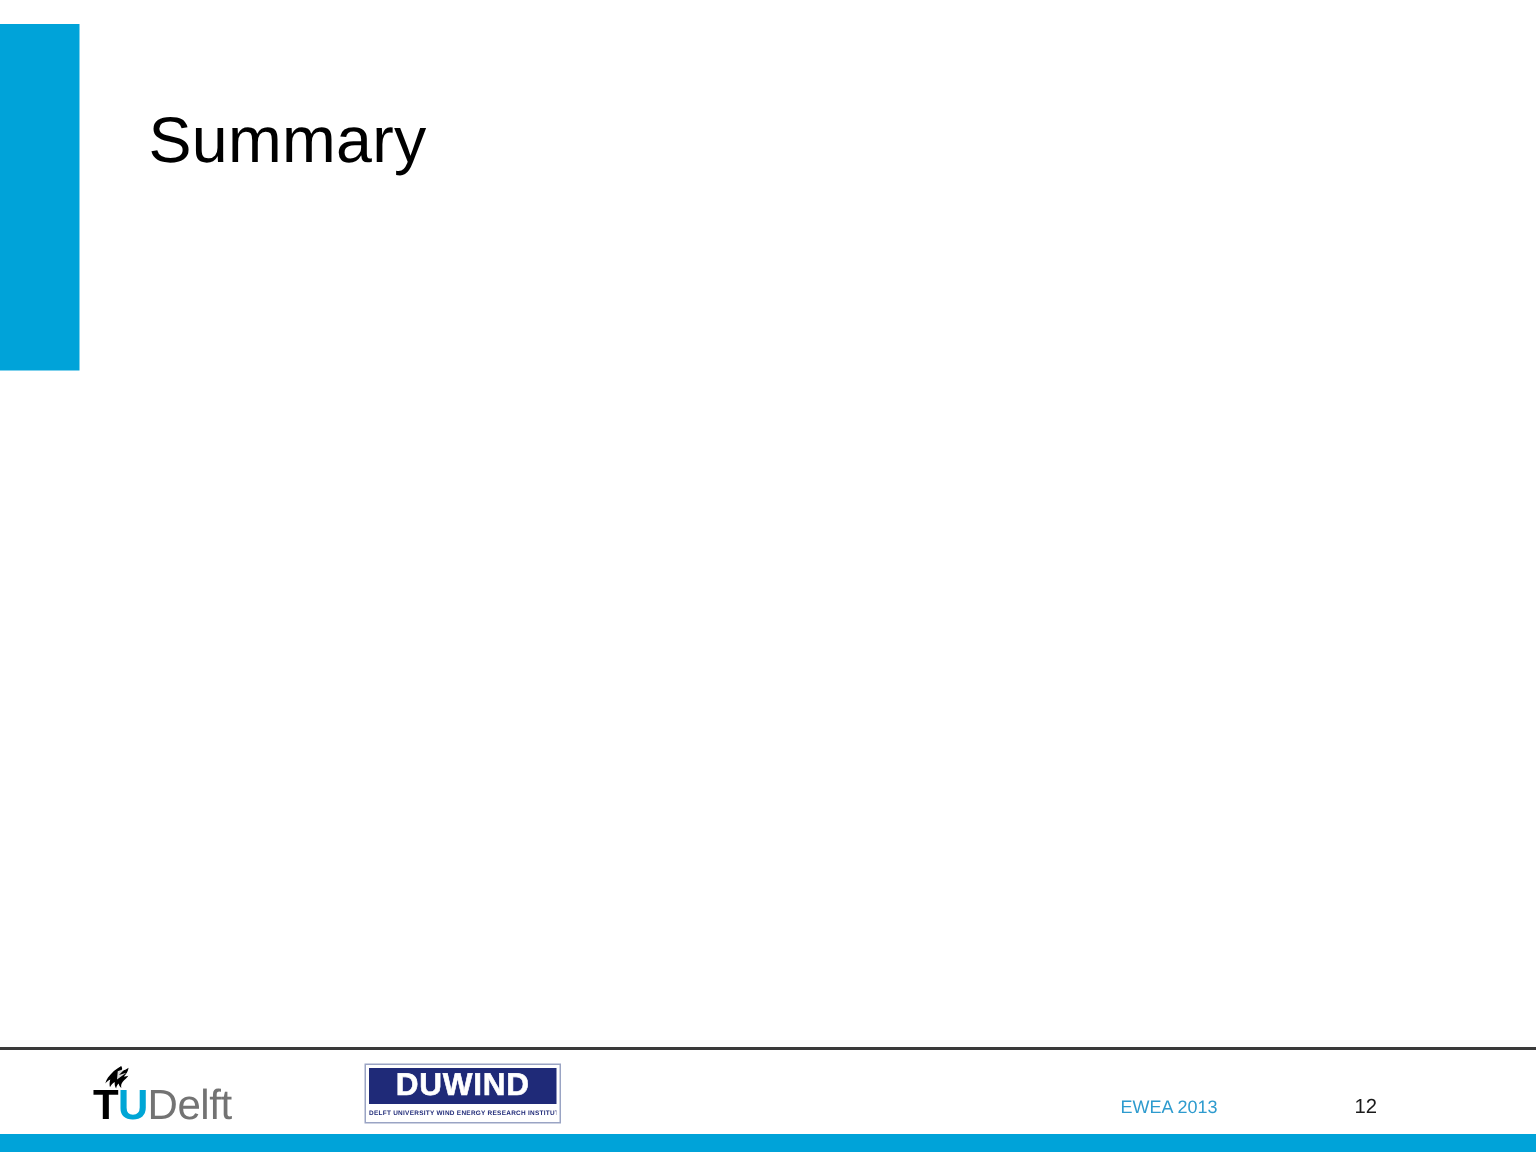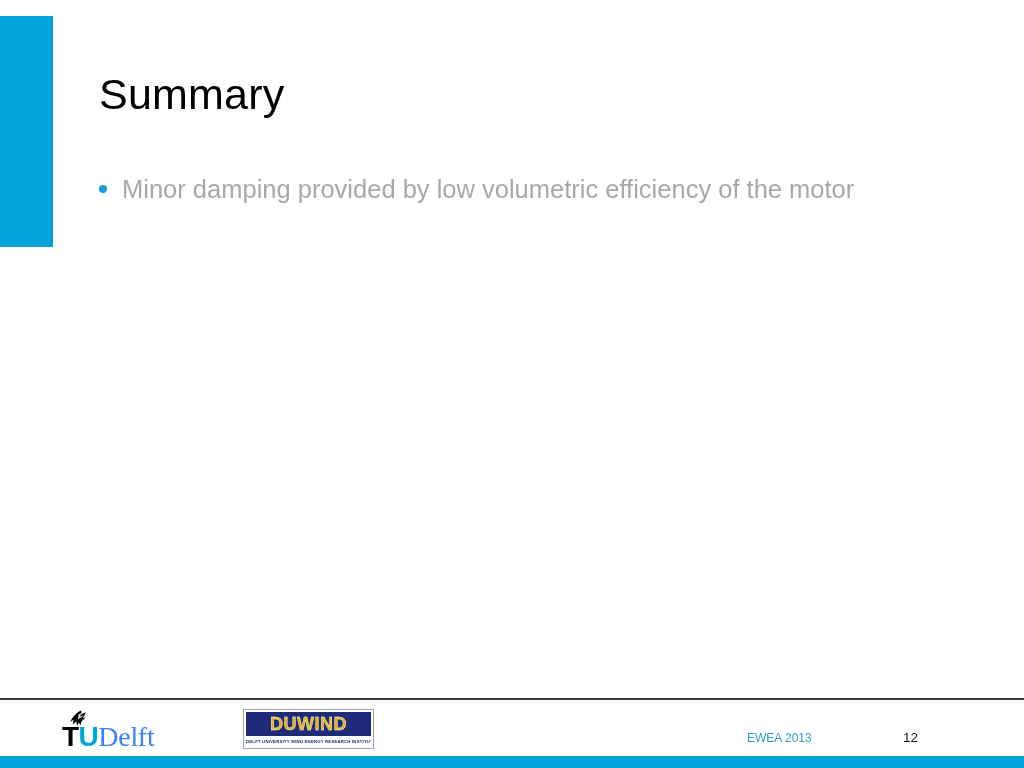--- a/index.html
+++ b/index.html
@@ -110,24 +110,23 @@
     top: 13px;
     font-size: 28px;
     line-height: 28px;
     font-weight: 700;
     letter-spacing: -0.5px;
     white-space: nowrap;
   }
   .tud-t { color: #000000; }
   .tud-u { color: #00A6D6; }
   .tud-delft {
-    color: #3b82f6;
+    color: #737373;
     font-weight: 400;
     letter-spacing: -0.3px;
-    font-family: Liberation Serif, serif;
   }
 
   
   #duwind-logo {
     position: absolute;
     left: 243px;
     top: 693px;
     width: 131px;
     height: 40px;
     border: 1px solid #9aa4c4;
@@ -139,22 +138,22 @@
     left: 2px;
     top: 2px;
     right: 2px;
     height: 24px;
     background: #1F2A78;
     display: flex;
     align-items: center;
     justify-content: center;
   }
   #duwind-name {
-    color: #eab308;
-    font-size: 18px;
+    color: #ffffff;
+    font-size: 21px;
     line-height: 22px;
     font-weight: 700;
     letter-spacing: 0.5px;
     font-family: "Liberation Sans", sans-serif;
     -webkit-text-stroke: 0.4px #ffffff;
   }
   #duwind-sub {
     position: absolute;
     left: 2px;
     top: 27px;
@@ -214,24 +213,20 @@
 
   <div id="accent-bar"></div>
 
   <div id="slide-title">Summary</div>
 
   <div id="bullet-list">
 
 
 
 
-    <div class="bullet-item">
-      <span class="bullet-marker"></span>
-      <span class="bullet-text">Minor damping provided by low volumetric efficiency of the motor</span>
-    </div>
 
 
   </div>
 
   <div id="footer-rule"></div>
 
   <div id="tudelft-logo">
     <svg id="tudelft-flame" viewBox="0 0 22 19" xmlns="http://www.w3.org/2000/svg">
       <path d="M13.8 0.6 C10.2 2.6 7.4 5.0 5.0 8.4 C4.2 9.6 3.6 10.9 3.2 12.3 C4.1 11.2 5.2 10.3 6.5 9.7 C6.0 11.4 5.9 13.1 6.3 14.8 C7.0 13.3 8.1 12.1 9.5 11.3 C9.3 12.9 9.6 14.4 10.4 15.7 C10.6 14.4 11.2 13.3 12.1 12.4 C12.3 13.6 12.9 14.6 13.9 15.3 C13.5 13.7 13.9 12.2 15.0 11.0 C16.2 9.7 17.6 8.7 18.6 7.2 C17.6 7.6 16.6 7.8 15.6 7.7 C17.3 6.1 18.4 4.2 18.7 1.9 C17.4 3.0 15.9 3.6 14.2 3.6 C14.6 2.6 14.5 1.6 13.8 0.6 Z" fill="#000000"></path>
       <path d="M11.5 4.2 L16.8 2.2 L12.3 6.6 L17.2 5.2 L11.0 9.6 Z" fill="#ffffff" opacity="0.85"></path>

